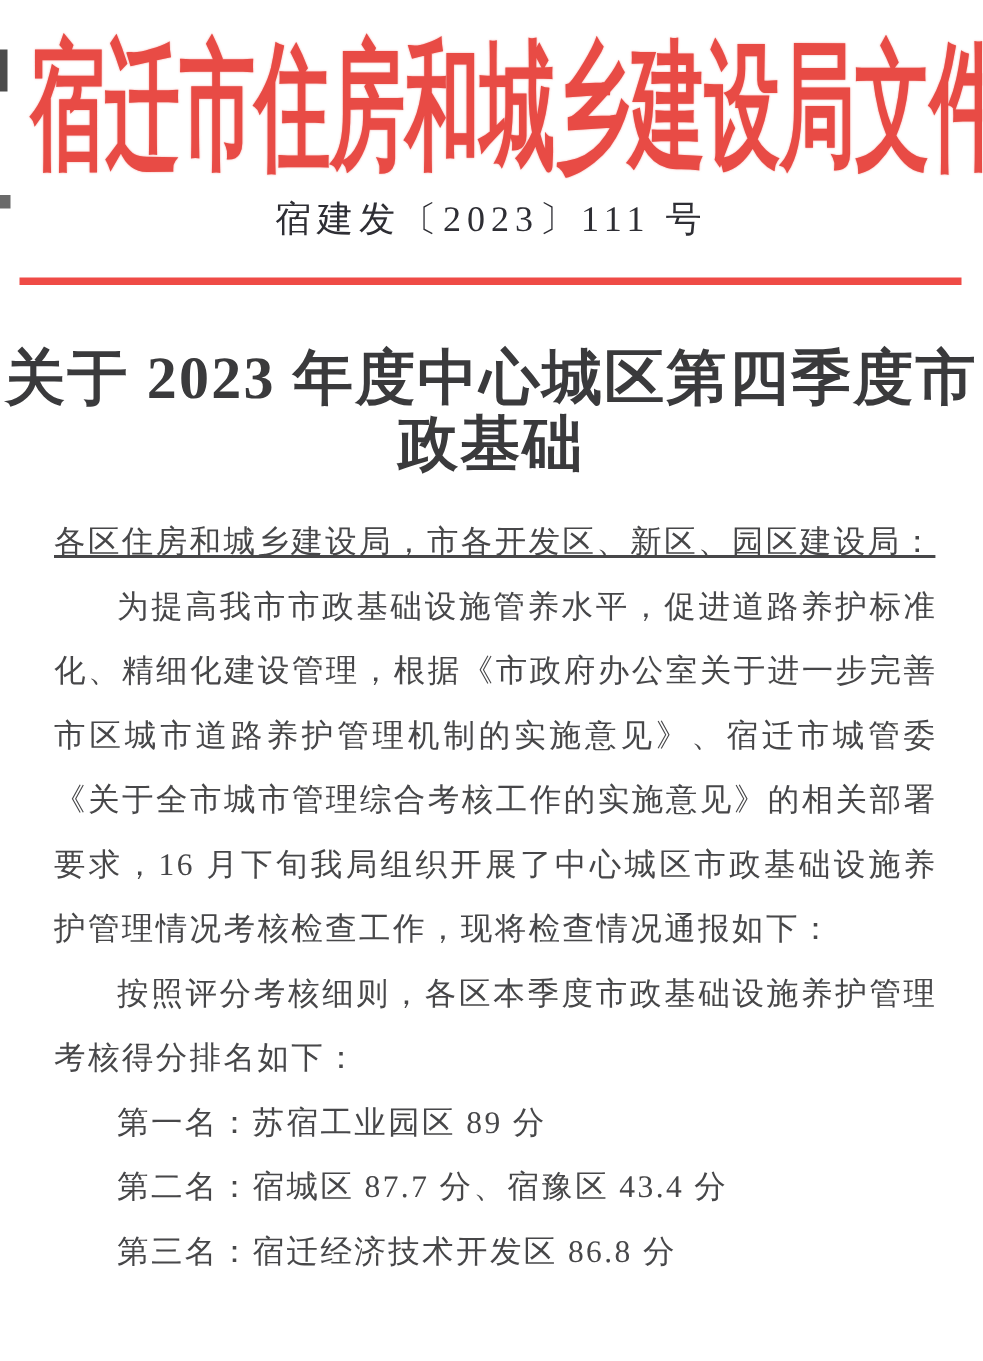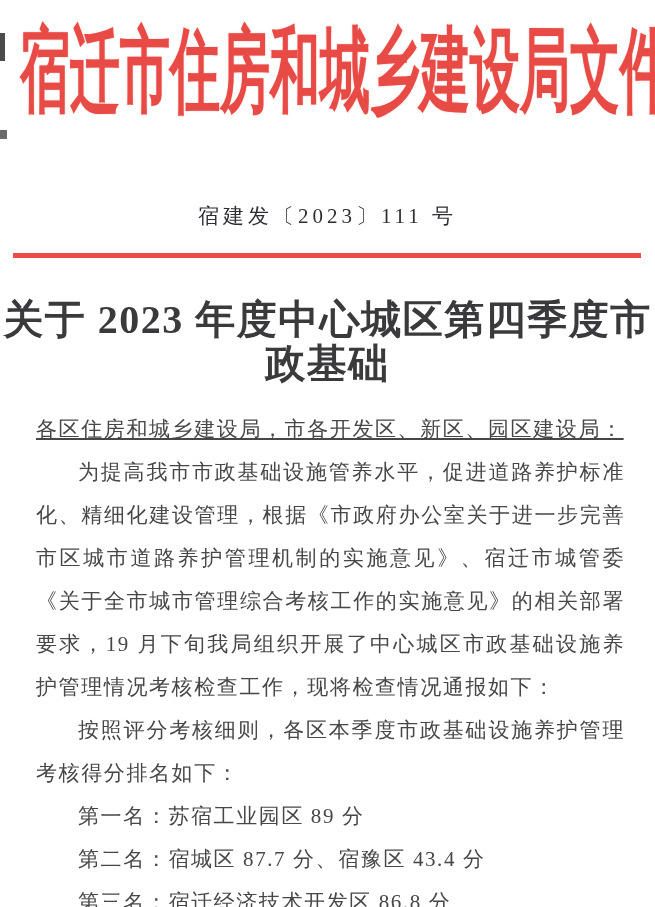--- a/index.html
+++ b/index.html
@@ -27,23 +27,22 @@
     letter-spacing: 0px;
     color: #e84b45;
     white-space: nowrap;
     line-height: 1;
     transform: scaleY(1.85);
     transform-origin: center center;
     text-shadow: 0 0 1px rgba(232, 75, 69, 0.55);
   }
   
   .doc-number {
-    margin-top: 72px;
     text-align: center;
-    font-size: 21px;
+    font-size: 24px;
     letter-spacing: 4px;
     color: #2e2e34;
   }
   
   .red-rule {
     margin: 23px 14px 0 13px;
     height: 5px;
     background: #ef4b46;
   }
   
@@ -92,21 +91,21 @@
   <div class="doc-number">宿建发〔2023〕111 号</div>
 
   <div class="red-rule"></div>
 
   <div class="notice-title">
     <div>关于 2023 年度中心城区第四季度市政基础</div>
   </div>
 
   <div class="body-text">
     <p class="salutation">各区住房和城乡建设局，市各开发区、新区、园区建设局：</p>
-    <p class="para">为提高我市市政基础设施管养水平，促进道路养护标准化、精细化建设管理，根据《市政府办公室关于进一步完善市区城市道路养护管理机制的实施意见》、宿迁市城管委《关于全市城市管理综合考核工作的实施意见》的相关部署要求，19 月下旬我局组织开展了中心城区市政基础设施养护管理情况考核检查工作，现将检查情况通报如下：</p>
+    <p class="para">为提高我市市政基础设施管养水平，促进道路养护标准化、精细化建设管理，根据《市政府办公室关于进一步完善市区城市道路养护管理机制的实施意见》、宿迁市城管委《关于全市城市管理综合考核工作的实施意见》的相关部署要求，16 月下旬我局组织开展了中心城区市政基础设施养护管理情况考核检查工作，现将检查情况通报如下：</p>
     <p class="para">按照评分考核细则，各区本季度市政基础设施养护管理考核得分排名如下：</p>
     <p class="ranking">第一名：苏宿工业园区 89 分</p>
     <p class="ranking">第二名：宿城区 87.7 分、宿豫区 43.4 分</p>
     <p class="ranking">第三名：宿迁经济技术开发区 86.8 分</p>
 
   </div>
 
 </div>
 
 </body></html>

